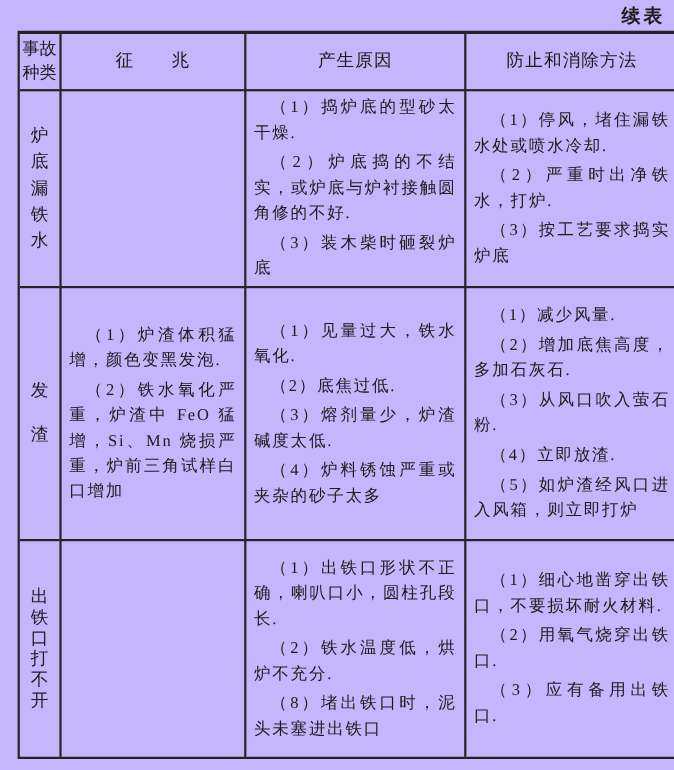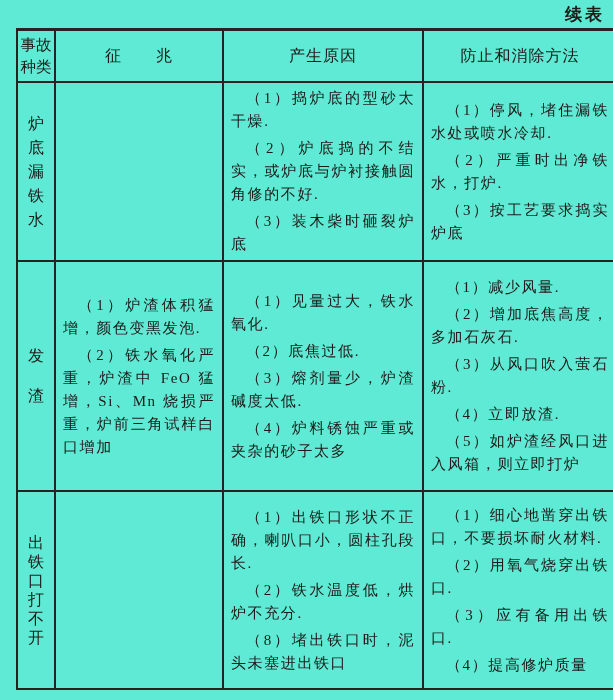--- a/index.html
+++ b/index.html
@@ -1,18 +1,18 @@
 <!DOCTYPE html>
 <html><head>
 <meta charset="utf-8">
 <style>
   html,body { margin:0; padding:0; }
   .page {
     position:relative; width:613px; height:700px;
-    background:#5eead4;
+    background:#c4b5fd;
     font-family:"Liberation Serif","DejaVu Serif",serif;
     color:#1e1b19; overflow:hidden;
   }
   .continued {
     position:absolute; top:3px; right:8px;
     font-size:17px; font-weight:bold; letter-spacing:3px;
   }
   .grid {
     position:absolute; left:16px; top:28px; width:602px; height:662px;
     box-sizing:border-box;
@@ -105,17 +105,16 @@
     <div class="cell"></div>
     <div class="cell">
         <p class="para">（1）出铁口形状不正确，喇叭口小，圆柱孔段长.</p>
         <p class="para">（2）铁水温度低，烘炉不充分.</p>
         <p class="para">（8）堵出铁口时，泥头未塞进出铁口</p>
       </div>
     <div class="cell">
         <p class="para">（1）细心地凿穿出铁口，不要损坏耐火材料.</p>
         <p class="para">（2）用氧气烧穿出铁口.</p>
         <p class="para">（3）应有备用出铁口.</p>
-        <p class="para">（4）提高修炉质量</p>
       </div>
 
   </div>
 </div>
 
 </body></html>

